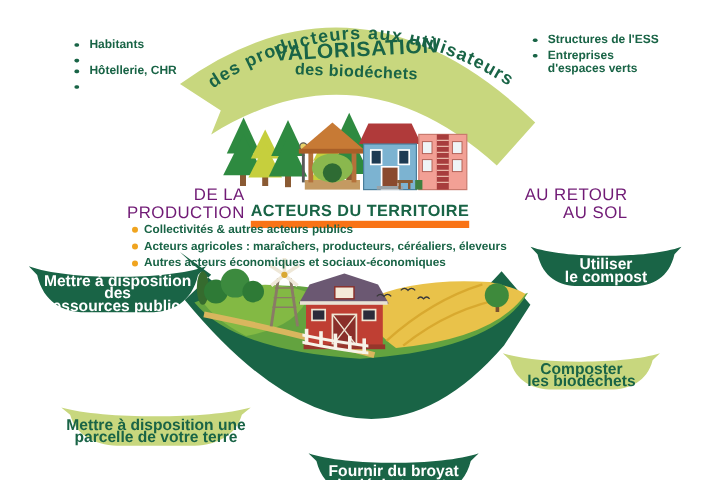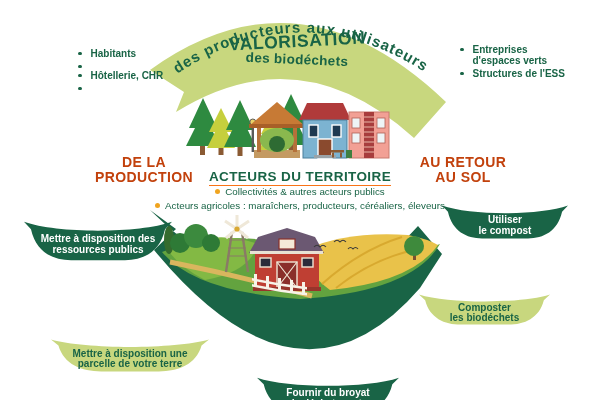--- a/index.html
+++ b/index.html
@@ -9,48 +9,48 @@
   }
   .stage *{box-sizing:border-box;}
   svg.bg{position:absolute;left:0;top:0;width:600px;height:400px;}
 
   
   .title-block{position:absolute;left:202px;top:31px;width:190px;text-align:center;color:#196446;z-index:4;}
   .title{font-size:17.5px;font-weight:bold;letter-spacing:.6px;transform:rotate(-3deg);}
   .subtitle{font-size:13.5px;font-weight:bold;letter-spacing:.3px;transform:rotate(2.4deg);margin-top:0px;}
 
   
-  .side-list{position:absolute;margin:16px;padding:0;list-style:none;color:#196446;
+  .side-list{position:absolute;margin:0;padding:0;list-style:none;color:#196446;
     font-size:10px;font-weight:bold;line-height:11px;z-index:4;}
   .side-list li{display:flex;gap:9px;margin-bottom:2px;}
   .side-list .dot{width:3.5px;height:3.5px;border-radius:50%;background:#196446;margin-top:3.5px;flex:none;}
   .list-producers{left:62px;top:32px;width:108px;}
   .list-users{left:444px;top:28px;width:112px;}
 
   
-  .stage-label{position:absolute;color:#c2410c;font-weight:bold;font-size:14px;line-height:15px;
-    text-align:center;white-space:pre-line;letter-spacing:.4px;z-index:4;}
+  .stage-label{position:absolute;color:#701a75;font-weight:normal;font-size:14px;line-height:15px;
+    text-align:right;white-space:pre-line;letter-spacing:.4px;z-index:4;}
   .stage-label.production{left:84px;top:155px;width:120px;}
   .stage-label.retour{left:403px;top:155px;width:120px;}
 
   
   .actors-title{position:absolute;left:150px;top:167px;width:300px;text-align:center;z-index:4;}
   .actors-title span{display:inline-block;color:#196446;font-weight:bold;font-size:13.5px;
-    letter-spacing:.4px;border-bottom:1px solid #f97316;padding-bottom:1px;}
+    letter-spacing:.4px;border-bottom:6px solid #f97316;padding-bottom:1px;}
   .actor-rows{position:absolute;left:110px;top:186px;width:380px;z-index:4;}
-  .actor-row{display:flex;justify-content:center;align-items:center;gap:5px;margin-bottom:3px;
-    color:#196446;font-size:9.8px;font-weight:normal;white-space:nowrap;}
+  .actor-row{display:flex;justify-content:flex-start;align-items:center;gap:5px;margin-bottom:3px;
+    color:#196446;font-size:9.8px;font-weight:bold;white-space:nowrap;}
   .odot{width:5px;height:5px;border-radius:50%;background:#f0a41f;flex:none;}
 
   
   .badge{position:absolute;z-index:5;}
   .badge svg{position:absolute;left:0;top:0;width:100%;height:100%;}
   .badge .badge-label{position:absolute;left:0;right:0;top:0;bottom:0;display:flex;
     align-items:center;justify-content:center;text-align:center;white-space:pre-line;
-    padding-top:7px;font-size:10px;font-weight:bold;line-height:10.5px;}
+    padding-top:7px;font-size:13px;font-weight:bold;line-height:10.5px;}
   .badge.dark .badge-label{color:#ffffff;}
   .badge.light .badge-label{color:#196446;}
   .badge.dark path{fill:#196446;}
   .badge.light path{fill:#c8d77e;}
   .badge1{left:24px;top:220px;width:148px;height:42px;}
   .badge2{left:442px;top:204px;width:126px;height:36px;}
   .badge3{left:419px;top:293px;width:131px;height:33px;text-decoration:underline;}
   .badge4{left:51px;top:338px;width:158px;height:35px;}
   .badge5{left:257px;top:376px;width:142px;height:38px;}
 </style>
@@ -195,45 +195,49 @@
         <span>Hôtellerie, CHR</span>
       </li>
     <li>
         <span class="dot"></span>
       </li>
   </ul>
 
   <ul class="side-list list-users">
     <li>
         <span class="dot"></span>
+        <span>Structures de l'ESS</span>
+      </li>
+    <li>
+        <span class="dot"></span>
         <span>Entreprises d'espaces verts</span>
-      </li>
-    <li>
-        <span class="dot"></span>
-        <span>Structures de l'ESS</span>
       </li>
   </ul>
 
   <div class="stage-label production">DE LA
 PRODUCTION</div>
   <div class="stage-label retour">AU RETOUR
 AU SOL</div>
 
   <div class="actors-title">
     <span>ACTEURS DU TERRITOIRE</span>
   </div>
   <div class="actor-rows">
     <div class="actor-row">
         <span class="odot"></span>
         <span>Collectivités &amp; autres acteurs publics</span>
       </div>
     <div class="actor-row">
         <span class="odot"></span>
         <span>Acteurs agricoles : maraîchers, producteurs, céréaliers, éleveurs</span>
       </div>
+    <div class="actor-row">
+        <span class="odot"></span>
+        <span>Autres acteurs économiques et sociaux-économiques</span>
+      </div>
   </div>
 
   <div class="badge dark badge1">
     <svg viewBox="0 0 170 46" preserveAspectRatio="none">
       <path d="M0,2 C38,15 132,15 170,2 L162,10 C156,35 137,44 116,44 L54,44 C33,44 14,35 8,10 Z"></path>
     </svg>
     <span class="badge-label">Mettre à disposition des
 ressources publics</span>
   </div>
 

